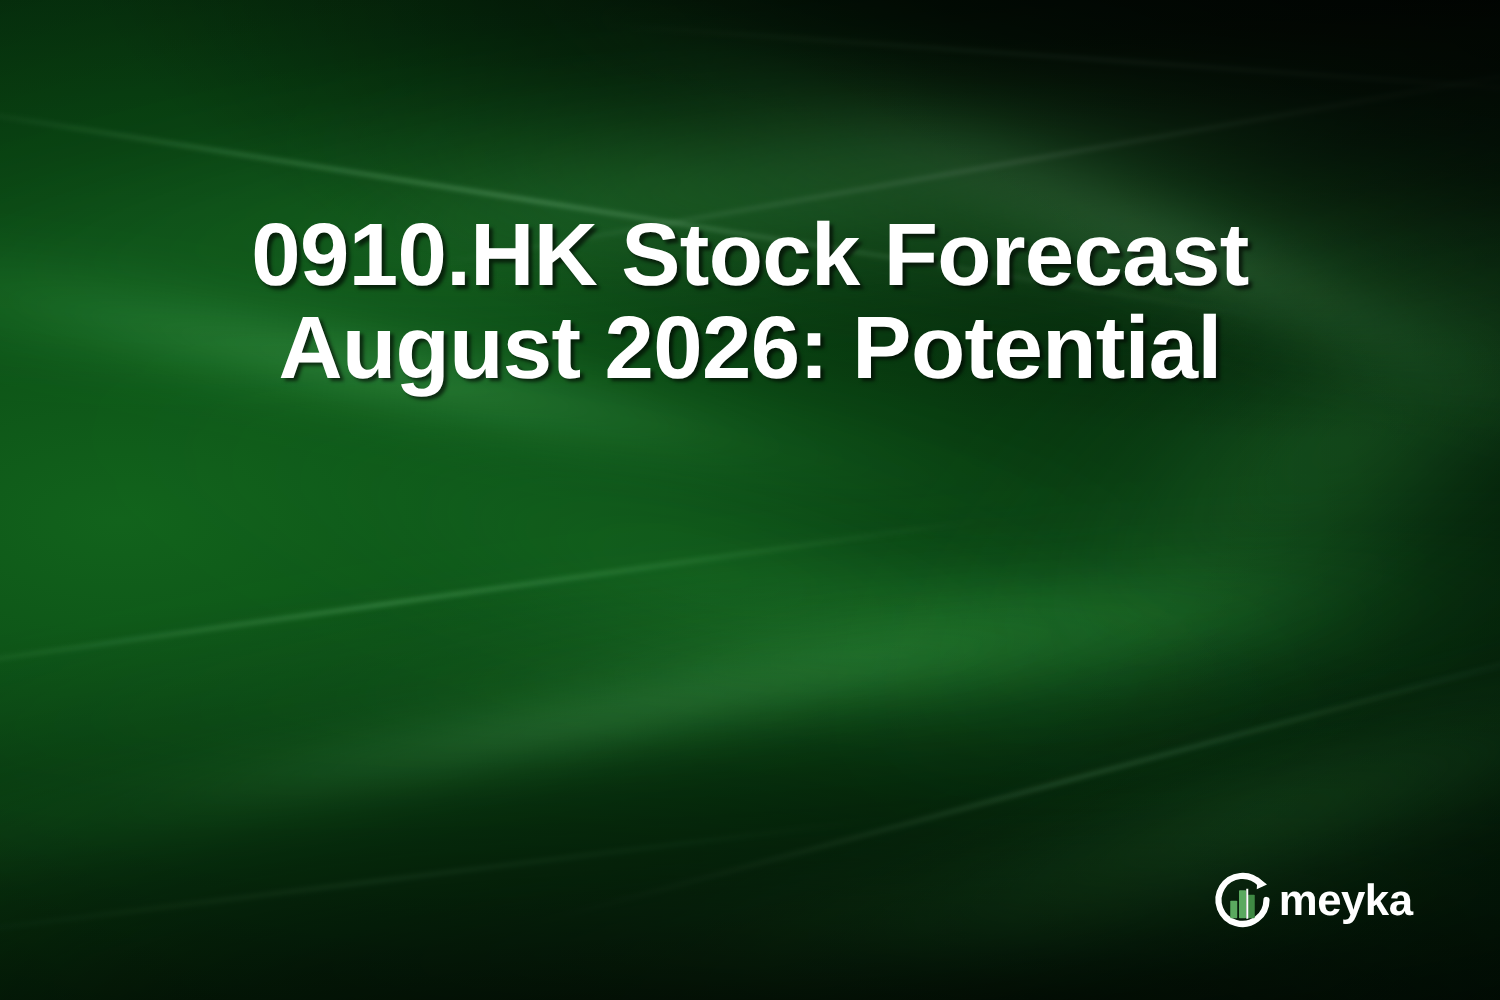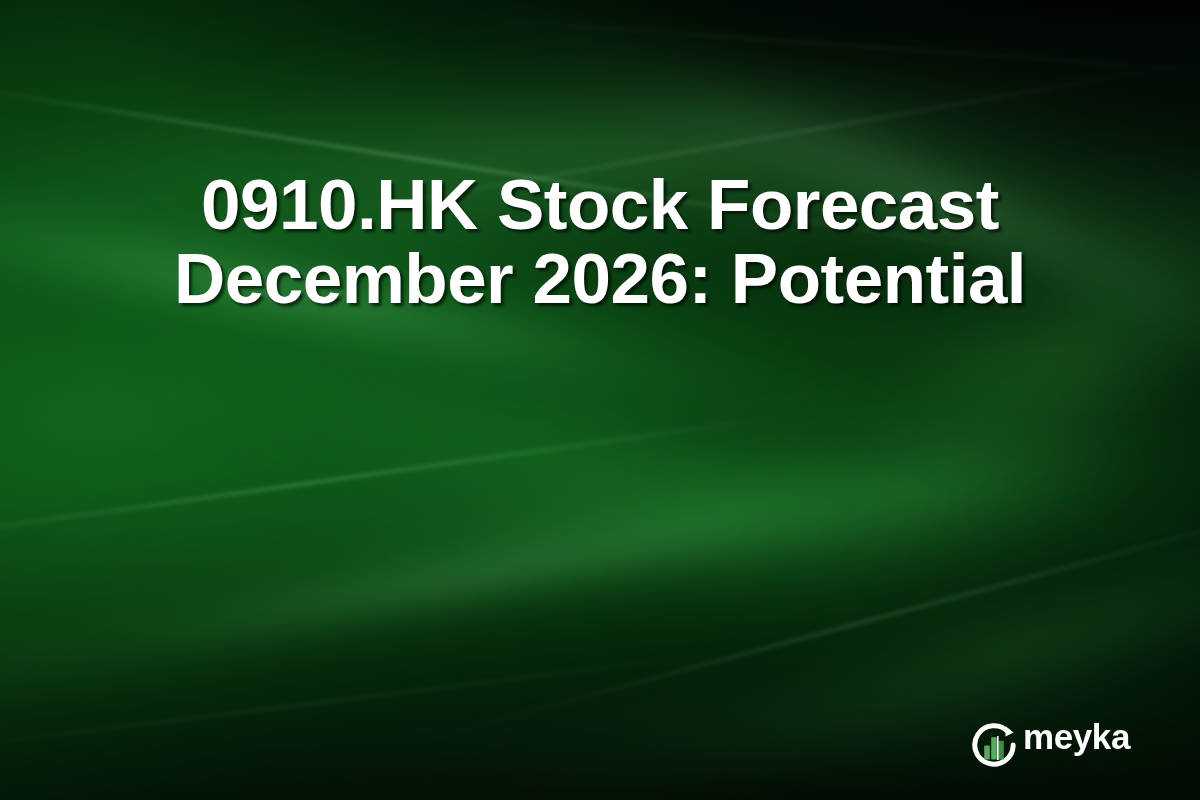--- a/index.html
+++ b/index.html
@@ -173,23 +173,23 @@
     line-height: 74px;
     letter-spacing: -0.5px;
     white-space: nowrap;
     text-shadow: 3px 3px 3px rgba(0,0,0,0.62);
   }
 
   
   #logo {
     position: absolute;
     left: 968px;
-    top: 719px;
+    top: 694px;
     display: flex;
-    align-items: flex-start;
+    align-items: center;
     gap: 7px;
   }
   #logo-mark { display: block; width: 52px; height: 52px; }
   #logo-word {
     color: #ffffff;
     font-family: "Liberation Sans", sans-serif;
     font-weight: 700;
     font-size: 35px;
     line-height: 35px;
     letter-spacing: -0.4px;
@@ -222,21 +222,21 @@
     <div class="streak s5"></div>
     <div class="streak s6"></div>
   </div>
 
   <div class="bg-layer bg-topdark"></div>
   <div class="bg-layer bg-botdark"></div>
   <div class="bg-layer bg-vignette"></div>
 
   <div id="title-block">
     <div class="title-line">0910.HK Stock Forecast</div>
-    <div class="title-line">December 2026: Potential</div>
+    <div class="title-line">August 2026: Potential</div>
   </div>
 
   <div id="logo">
     <svg id="logo-mark" viewBox="0 0 52 52">
 
       <path d="M40.2 13.0 A19.2 19.2 0 1 0 45.2 26.0" fill="none" stroke="#ffffff" stroke-width="5.0" stroke-linecap="round"></path>
 
       <path d="M38.0 7.6 L45.6 13.6 L37.4 17.4 Z" fill="#ffffff"></path>
 
       <rect x="16.2" y="26.6" width="5.6" height="14.0" rx="0.6" fill="#5aa95f"></rect>

